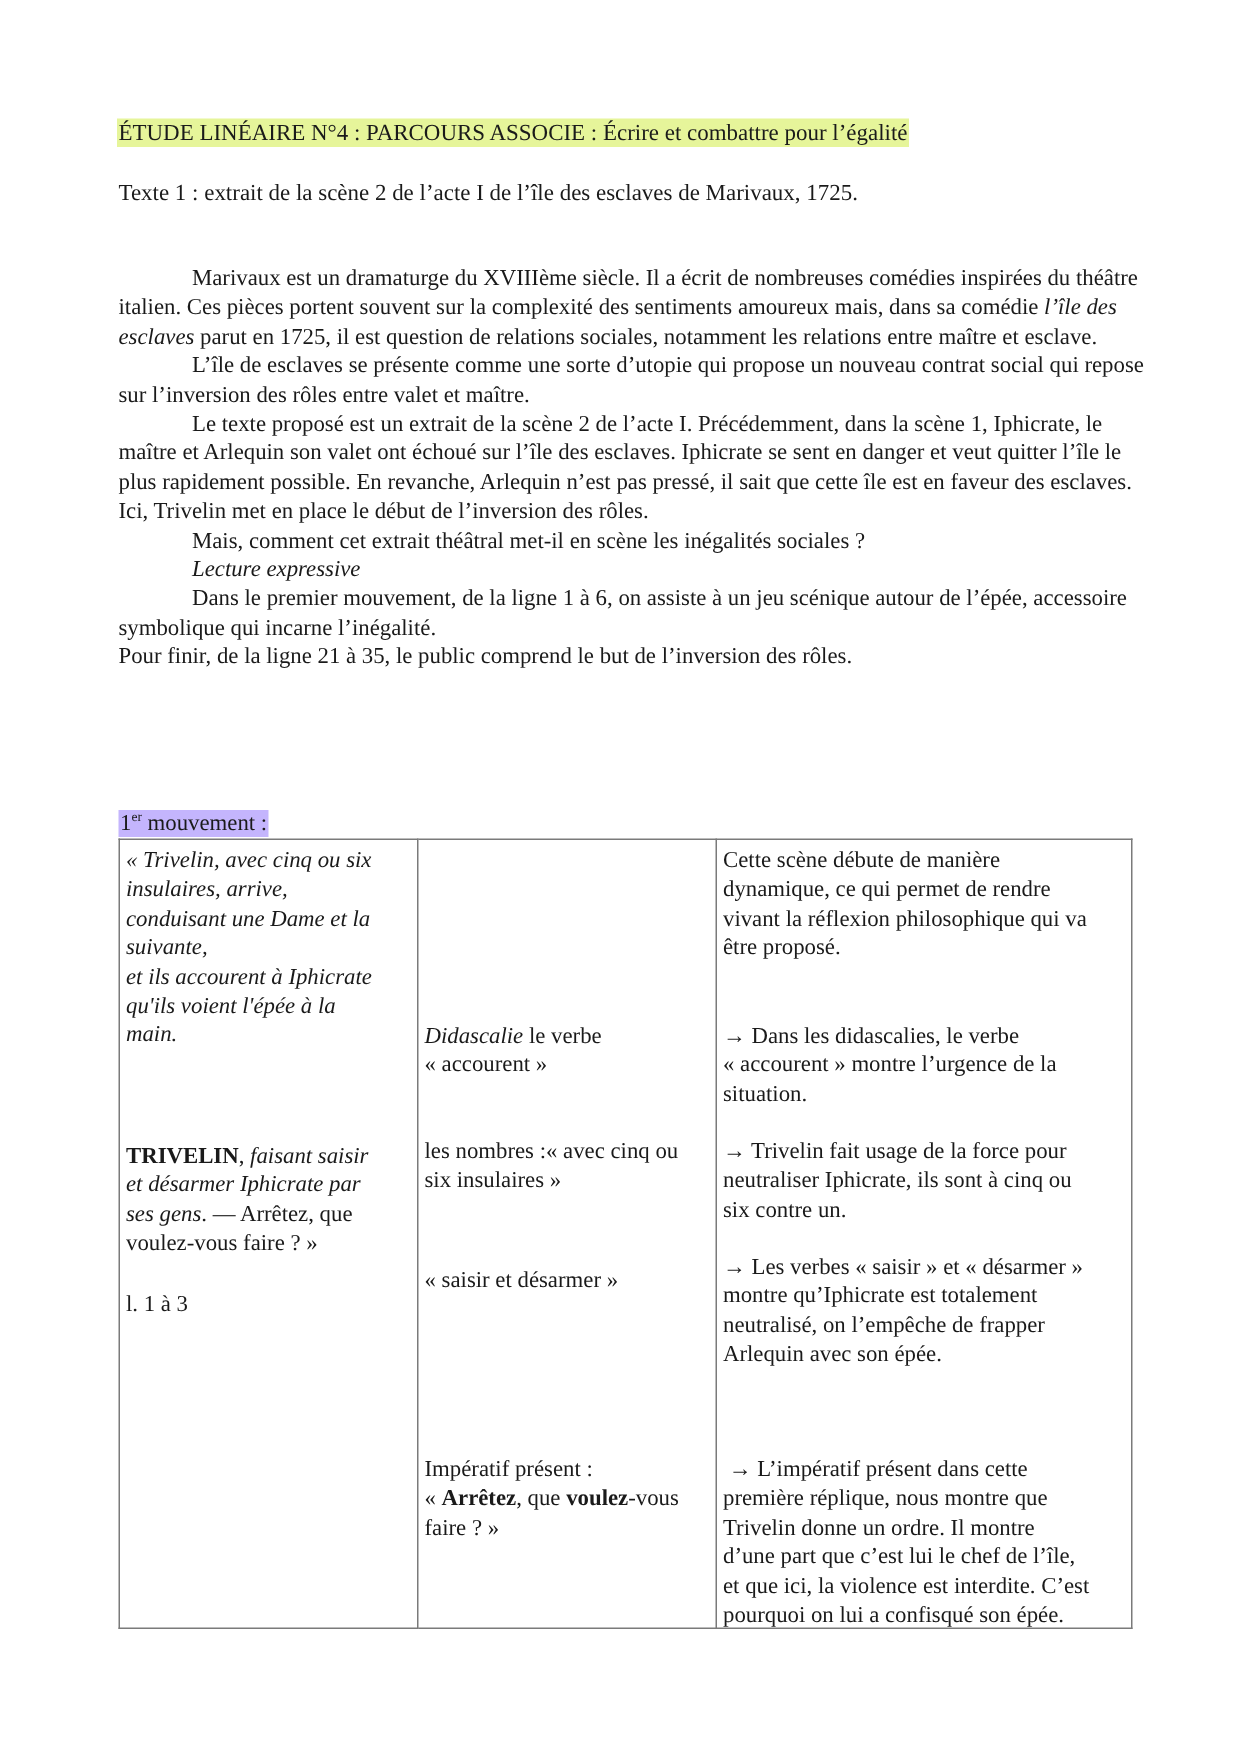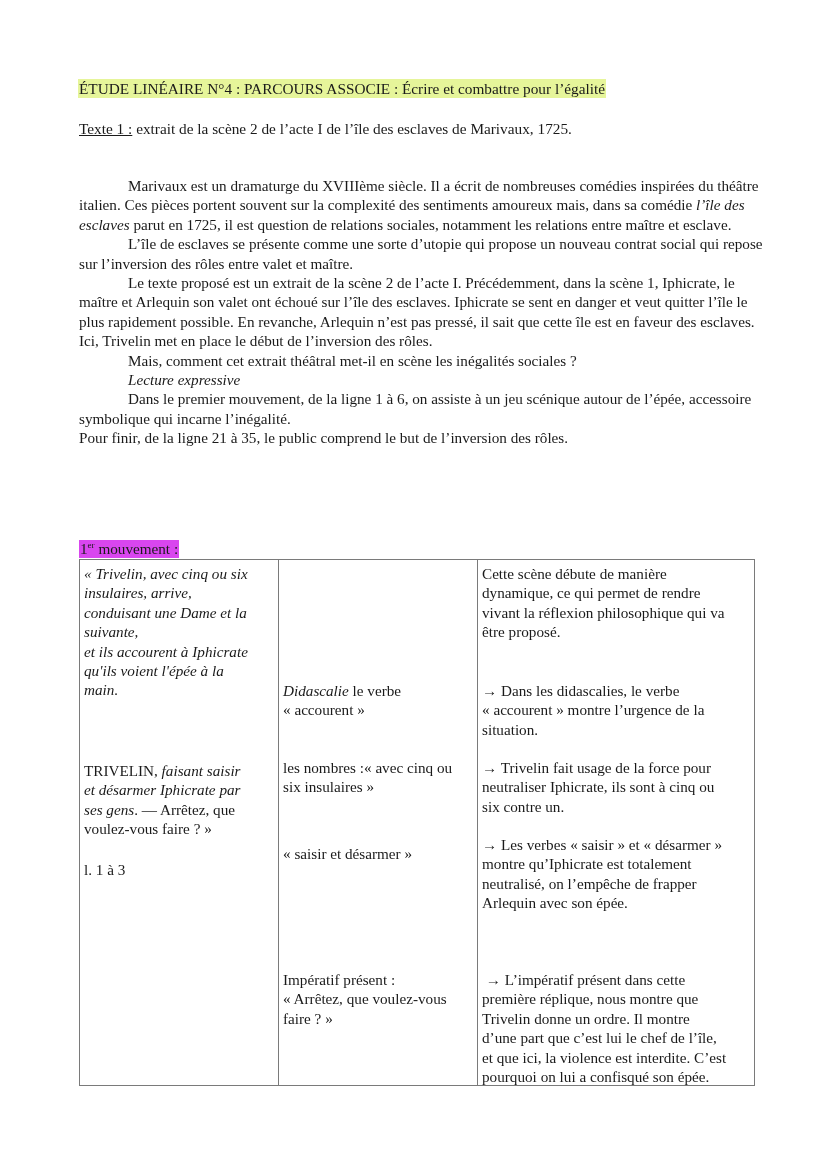--- a/index.html
+++ b/index.html
@@ -9,50 +9,50 @@
       color: #1a1a1a; font-size: 15.2px;
     }
     .page { position: absolute; left: 0; top: 0; width: 757px; height: 1171px; }
     .title-line {
       position: absolute; left: 78px; top: 79px;
       background: #e6f59a; padding: 0 1px; line-height: 19px; font-size: 15.3px;
     }
     .subtitle {
       position: absolute; left: 79px; top: 119px; line-height: 19px; font-size: 15.3px;
     }
-    .subtitle .lbl { text-decoration: underline; }
+    .subtitle .lbl { }
     .intro {
       position: absolute; left: 79px; top: 176px; width: 690px;
       line-height: 19.4px; font-size: 15.2px;
     }
     .intro p { margin: 0; }
     .indent { text-indent: 49px; }
     .intro em { font-style: italic; }
 
     .mvt-label {
       position: absolute; left: 79px; top: 540px;
-      background: #d946ef; line-height: 18px; font-size: 15.2px; padding: 0 1px;
+      background: #c4b5fd; line-height: 18px; font-size: 15.2px; padding: 0 1px;
     }
     .mvt-label sup { font-size: 9px; vertical-align: 6px; line-height: 0; }
 
     table.analysis {
       position: absolute; left: 79px; top: 559px; width: 672px; height: 527px;
       border-collapse: collapse; table-layout: fixed;
       font-size: 15.2px; line-height: 19.4px;
     }
     table.analysis td {
       border: 1.3px solid #7a7a7a; vertical-align: top; padding: 4px 4px 0 4px; margin-top: 13px;
     }
     .col1 { width: 190px; }
     .col2 { width: 190px; }
     .col3 { width: 268px; }
     .cell-inner { position: relative; height: 100%; }
     .block { position: absolute; left: 0; right: 0; }
     .it { font-style: italic; }
-    .b { font-weight: normal; }
+    .b { font-weight: bold; }
   </style>
 </head>
 <body>
 
 <div class="page">
 
   <div class="title-line">ÉTUDE LINÉAIRE N°4 : PARCOURS ASSOCIE : Écrire et combattre pour l’égalité</div>
 
   <div class="subtitle">
     <span class="lbl">Texte 1 :</span><span> extrait de la scène 2 de l’acte I de l’île des esclaves de Marivaux, 1725.</span>

